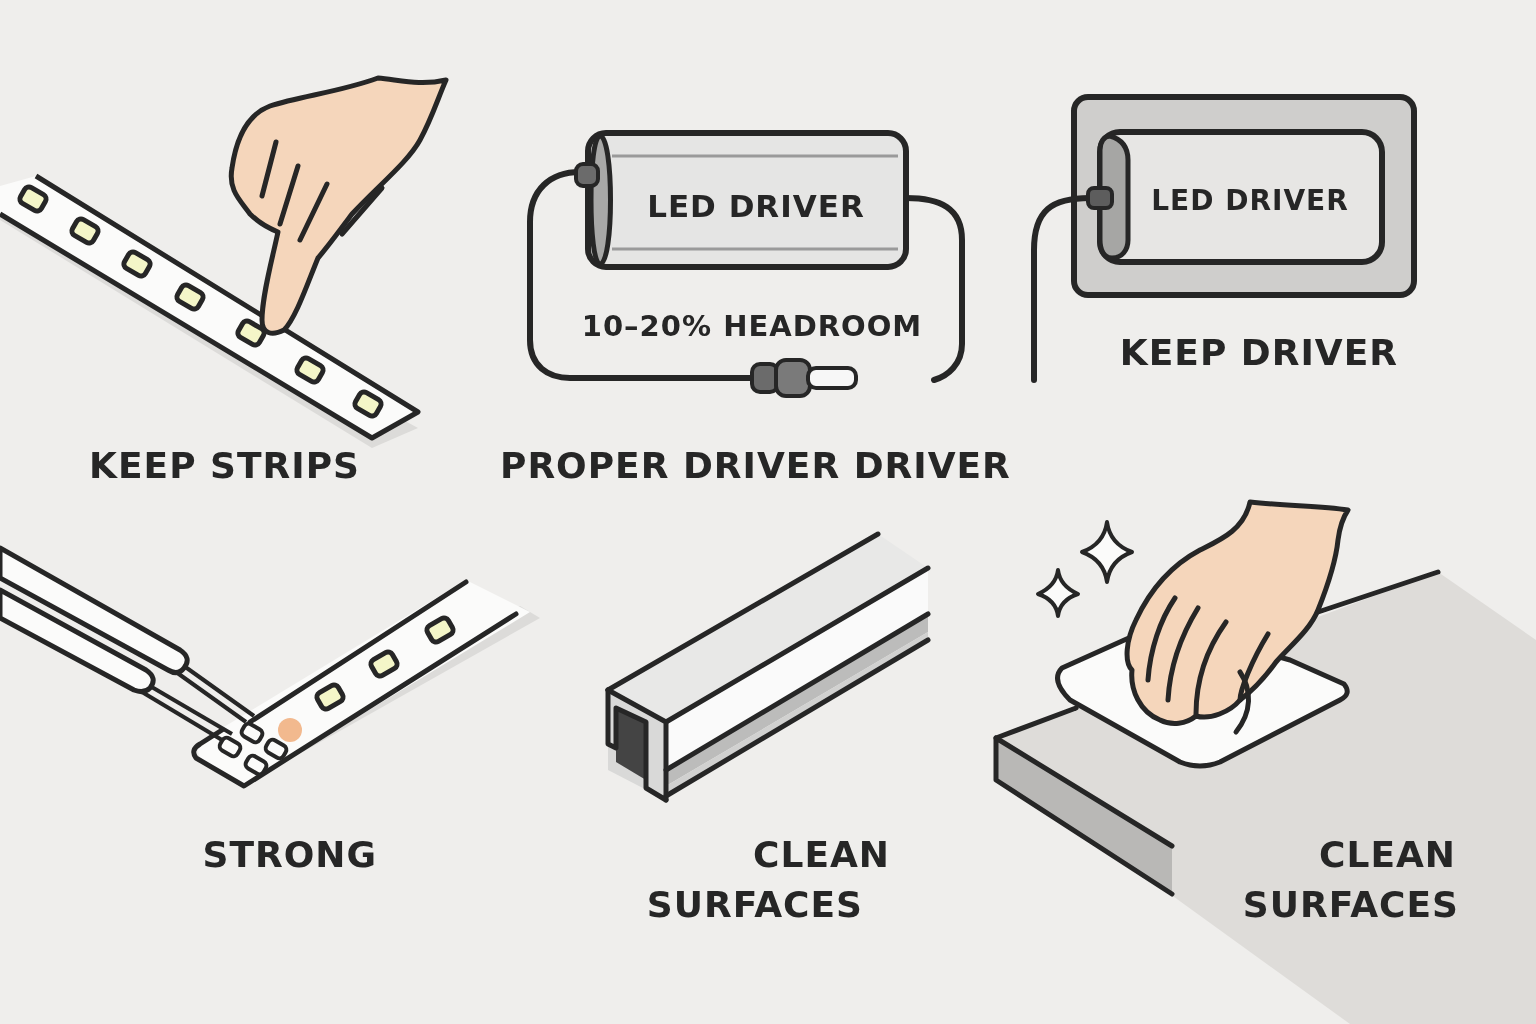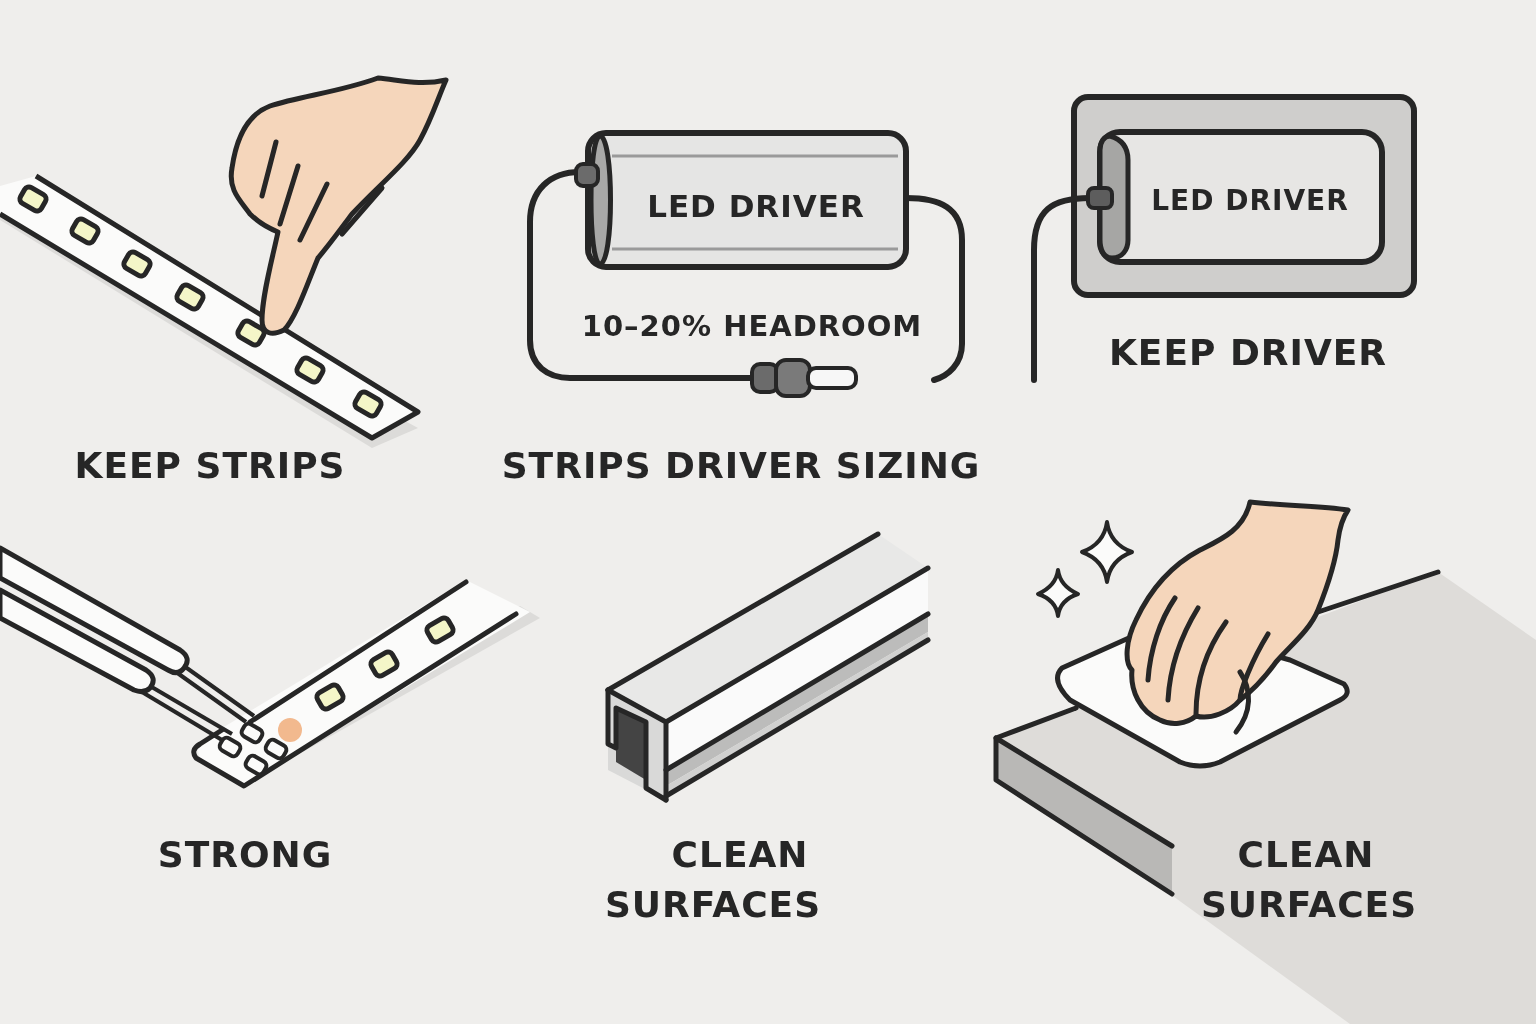--- a/index.html
+++ b/index.html
@@ -10,21 +10,21 @@
     position: relative;
   }
   .panel { position: absolute; }
   .art { position: absolute; left: 0; top: 0; }
   .label {
     position: absolute;
     color: #262626;
     font-weight: bold;
     font-size: 36px;
     letter-spacing: 1px;
-    text-align: center;
+    text-align: right;
     line-height: 49px;
     white-space: nowrap;
   }
   .svg-text {
     font-family: "DejaVu Sans", sans-serif;
     font-weight: bold;
     fill: #262626;
   }
 </style>
 </head>
@@ -73,21 +73,21 @@
     <path d="M600,136 C614,136 614,264 600,264 C588,264 588,136 600,136 Z" fill="#a8a8a7" stroke="#262626" stroke-width="5"></path>
 
     <rect x="576" y="164" width="22" height="22" rx="7" fill="#6b6b6b" stroke="#262626" stroke-width="4"></rect>
 
     <rect x="752" y="364" width="26" height="28" rx="8" fill="#6b6b6b" stroke="#262626" stroke-width="4"></rect>
     <rect x="776" y="360" width="34" height="36" rx="10" fill="#7a7a7a" stroke="#262626" stroke-width="4"></rect>
     <rect x="808" y="368" width="48" height="20" rx="8" fill="#f7f7f7" stroke="#262626" stroke-width="4"></rect>
     <text class="svg-text" x="756" y="217" font-size="31" text-anchor="middle" letter-spacing="1">LED DRIVER</text>
     <text class="svg-text" x="752" y="336" font-size="29" text-anchor="middle" letter-spacing="1">10–20% HEADROOM</text>
   </svg>
-  <div class="label" style="left:0px;top:441px;width:482px;">STRIPS DRIVER SIZING</div>
+  <div class="label" style="left:0px;top:441px;width:482px;">PROPER DRIVER DRIVER</div>
 </div>
 
 <div class="panel" style="left:1000px;top:0;width:536px;height:500px;">
   <svg class="art" width="536" height="500" viewBox="1000 0 536 500">
 
     <rect x="1074" y="97" width="340" height="198" rx="14" fill="#cfcecc" stroke="#262626" stroke-width="6"></rect>
 
     <rect x="1100" y="132" width="282" height="130" rx="20" fill="#e7e6e4" stroke="#262626" stroke-width="6"></rect>
     <path d="M1110,136 C1124,140 1128,150 1128,160 L1128,240 C1128,250 1122,258 1112,258 C1104,258 1100,250 1100,240 L1100,150 C1100,142 1104,136 1110,136 Z" fill="#a6a6a4" stroke="#262626" stroke-width="5"></path>
 
@@ -124,21 +124,21 @@
 
     <g fill="#fbfbfa" stroke="#262626" stroke-width="5" stroke-linejoin="round">
       <path d="M0,548 L180,650 Q192,658 184,668 Q178,676 168,670 L0,578 Z"></path>
       <path d="M0,590 L146,670 Q158,678 150,688 Q144,694 134,690 L0,618 Z"></path>
     </g>
     <path d="M184,666 L254,716" stroke="#262626" stroke-width="4" fill="none"></path>
     <path d="M176,672 L246,722" stroke="#262626" stroke-width="4" fill="none"></path>
     <path d="M150,686 L232,734" stroke="#262626" stroke-width="4" fill="none"></path>
     <path d="M142,692 L222,740" stroke="#262626" stroke-width="4" fill="none"></path>
   </svg>
-  <div class="label" style="left:95px;top:330px;width:300px;">STRONG</div>
+  <div class="label" style="left:77px;top:330px;width:300px;">STRONG</div>
 </div>
 
 <div class="panel" style="left:560px;top:500px;width:430px;height:524px;">
   <svg class="art" width="430" height="524" viewBox="560 500 430 524">
 
     <polygon points="608,690 878,534 928,568 666,722" fill="#e8e8e7"></polygon>
 
     <polygon points="666,722 928,568 928,614 666,770" fill="#fafafa"></polygon>
 
     <polygon points="666,770 928,614 928,632 666,786" fill="#bcbcbb"></polygon>

